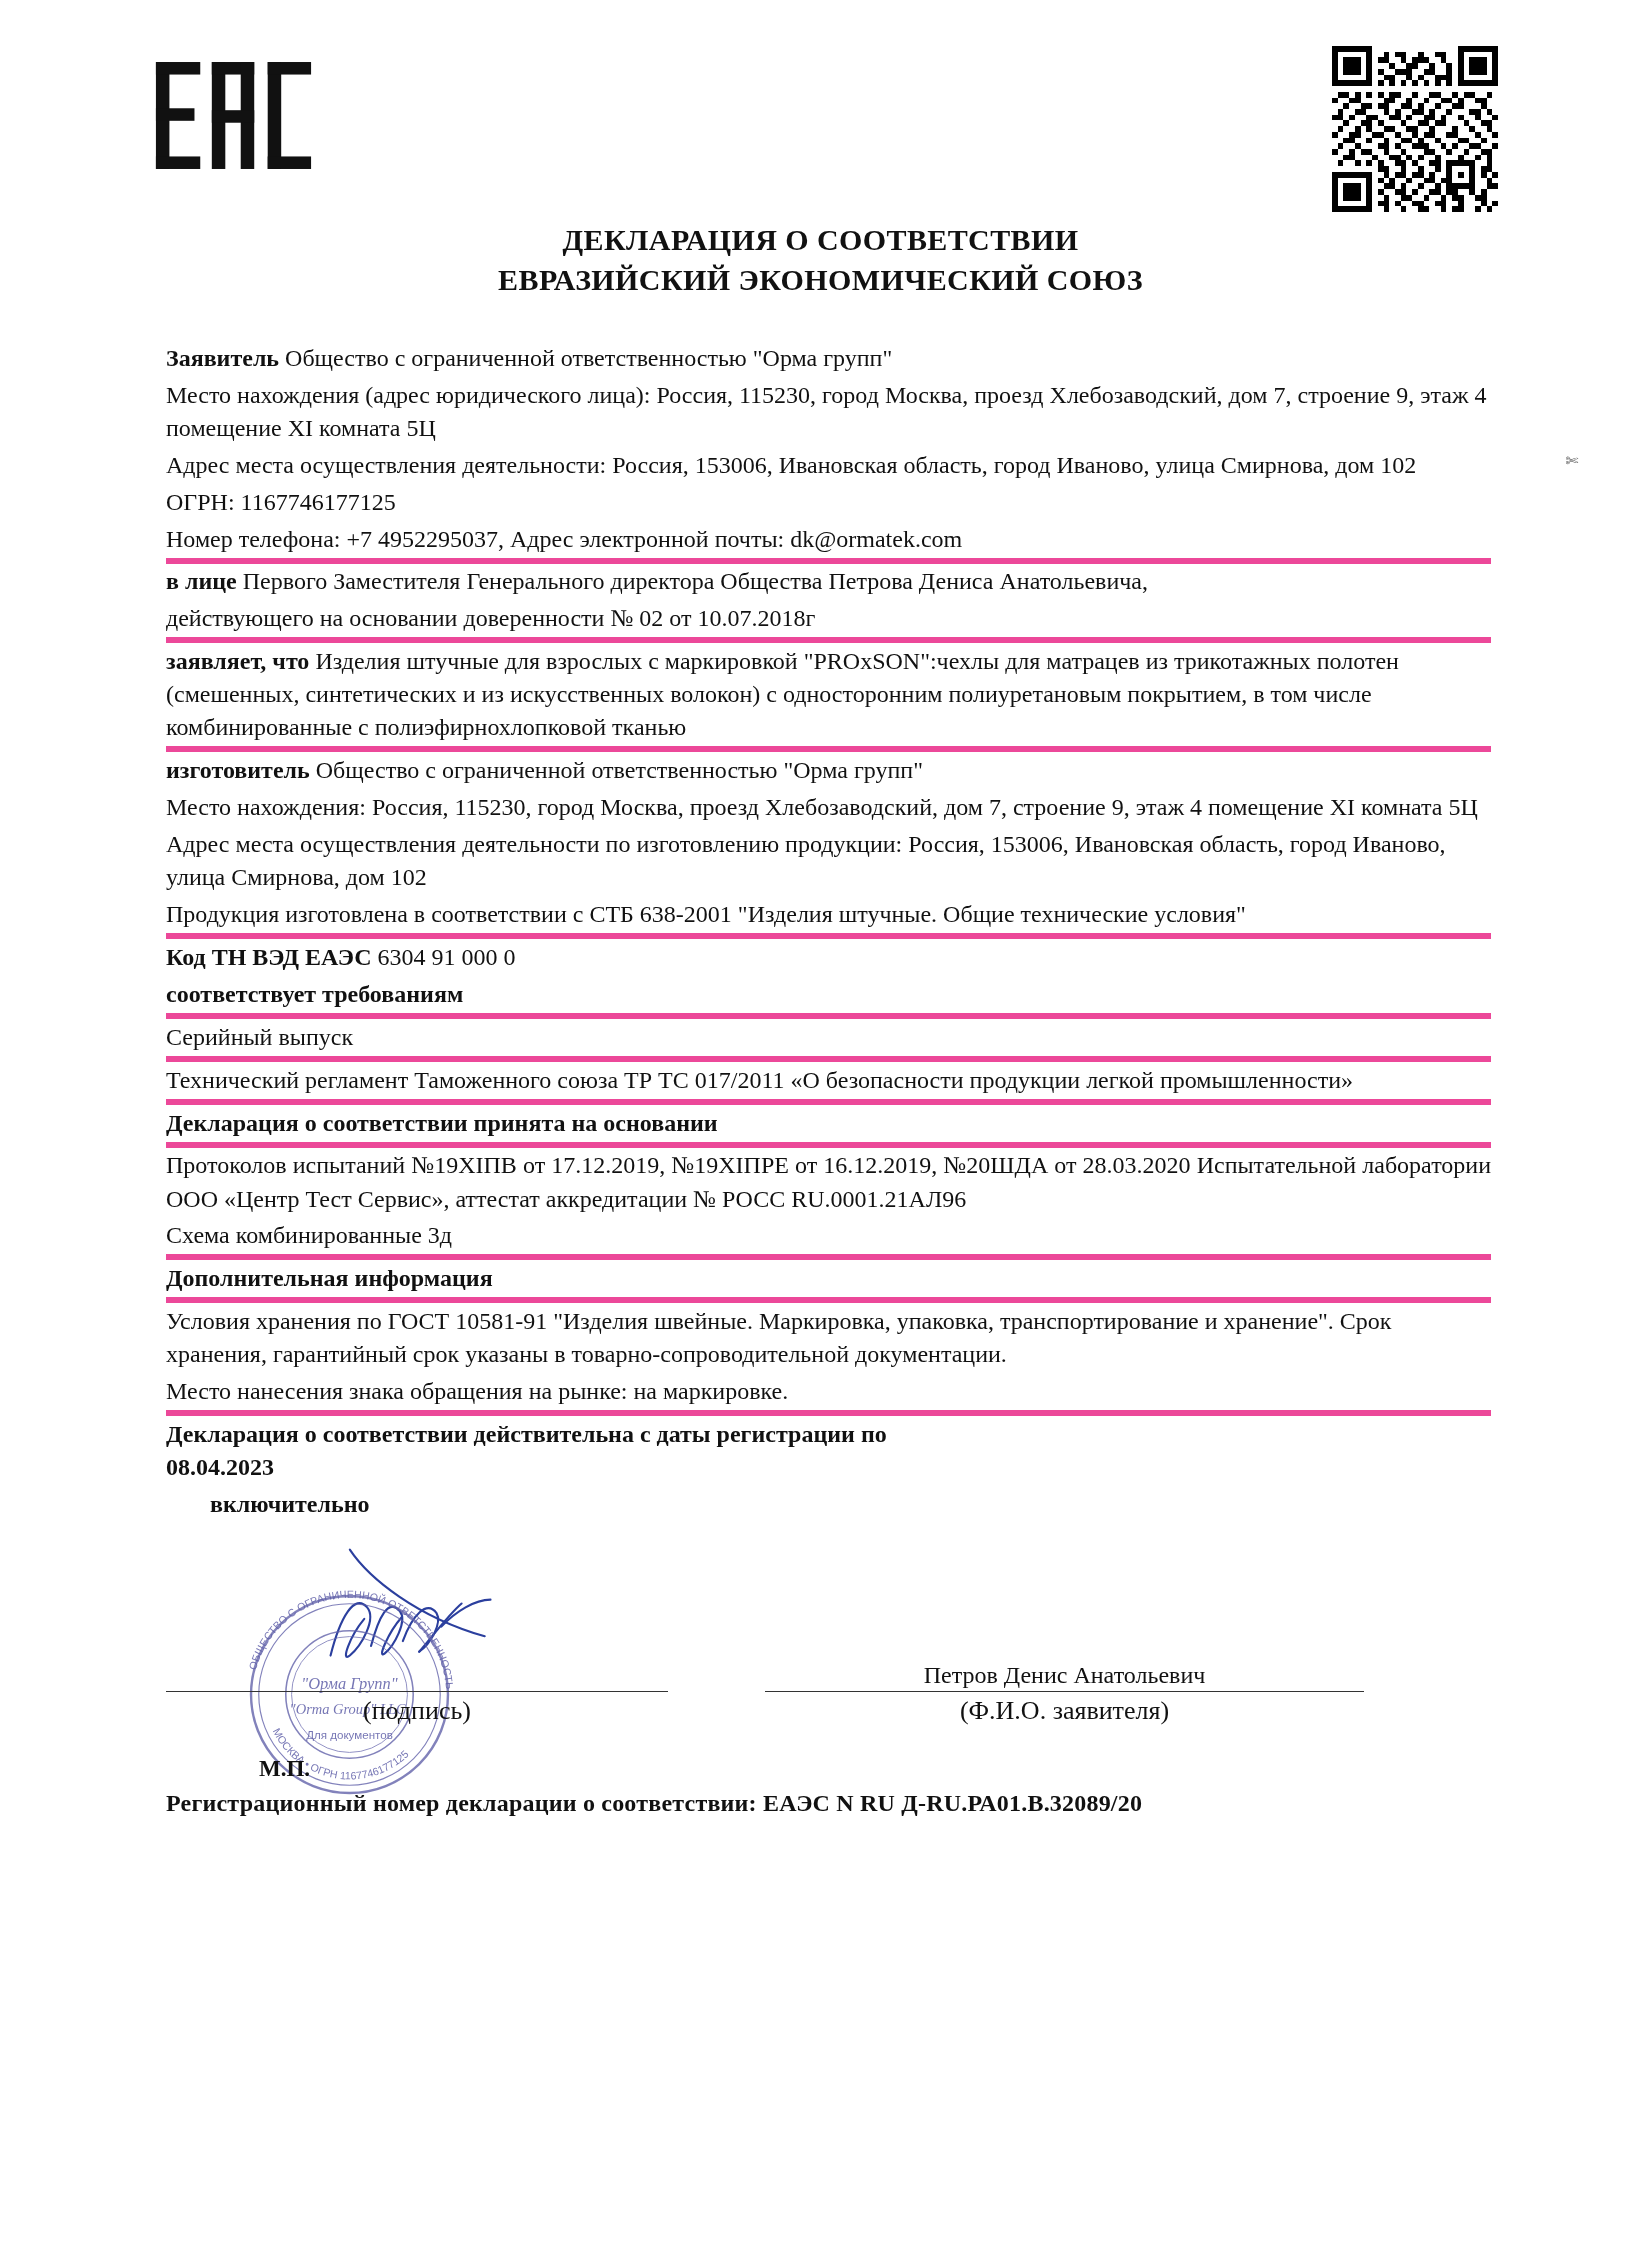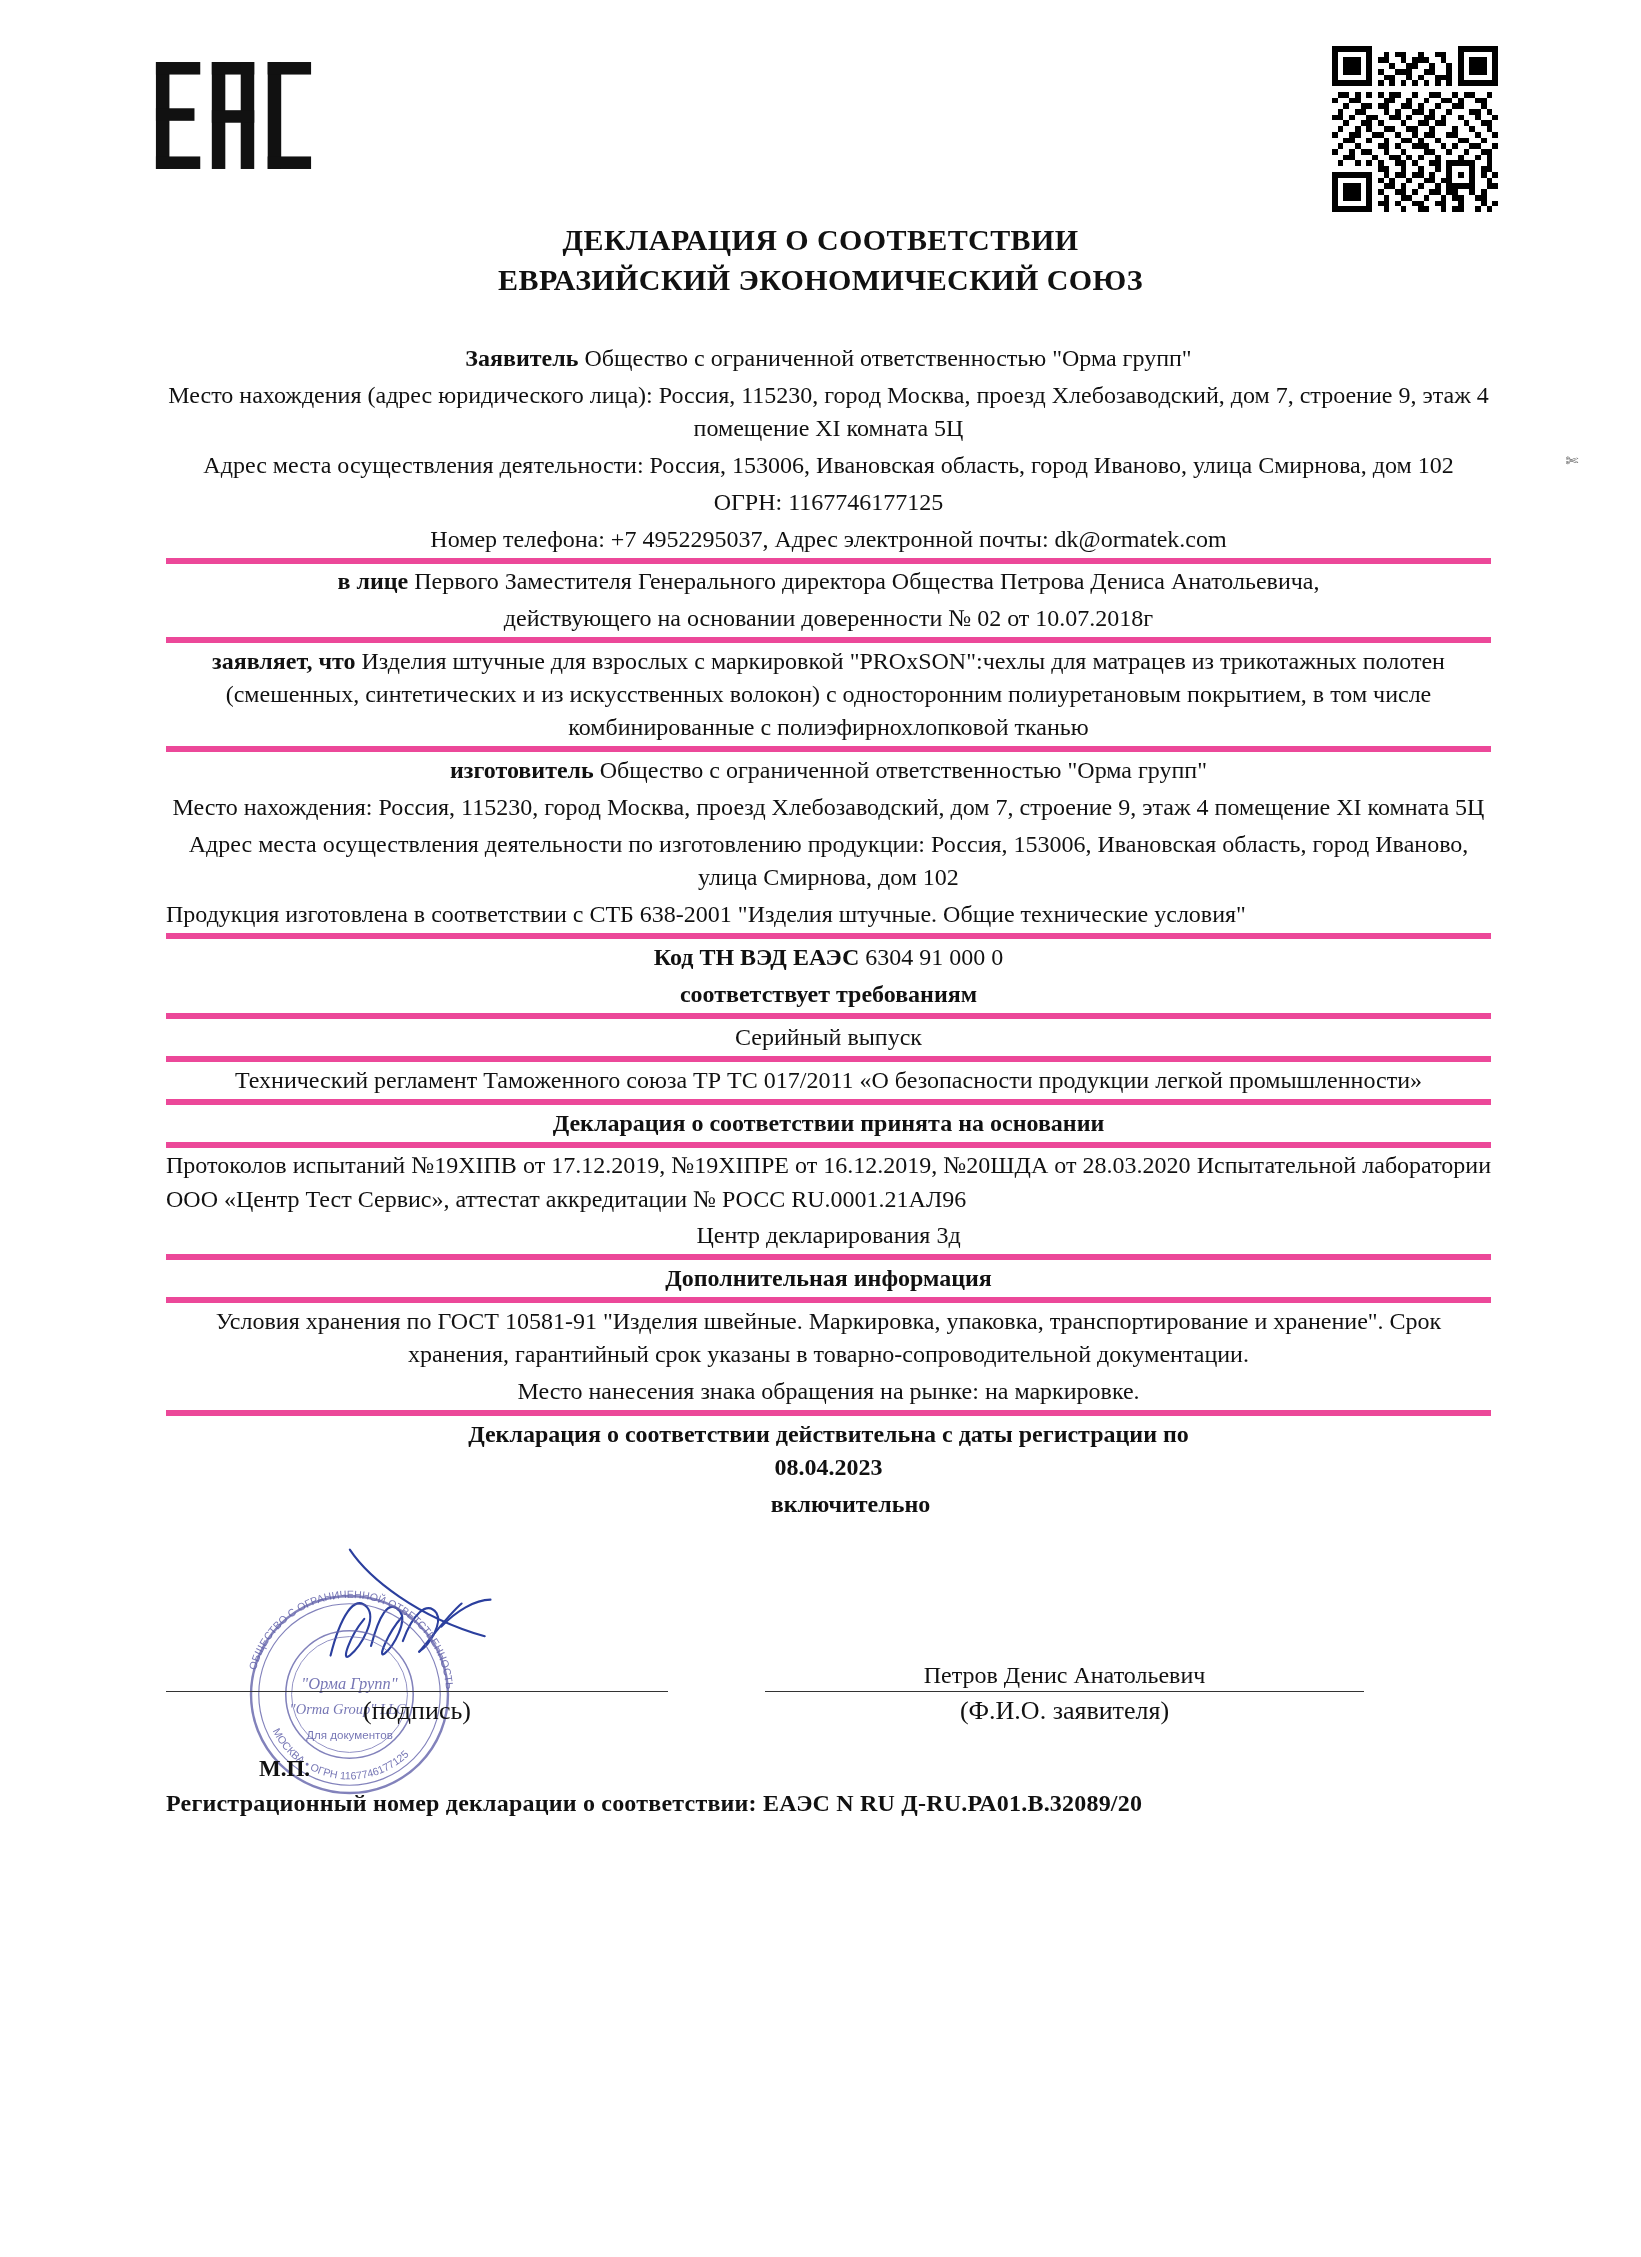--- a/index.html
+++ b/index.html
@@ -70,21 +70,21 @@
   .row {
     border-bottom: 6px solid #ec4899;
     padding: 3.9px 0 5.8px 0;
     font-size: 24px;
     line-height: 1.38;
     text-align: left;
   }
   .row.nolines { border-bottom: none; }
   .row.justify { text-align: justify; text-justify: inter-word; }
   .lbl { font-weight: bold; }
-  .tight { padding-top: 1.9px; padding-bottom: 1.9px; text-align: center; }
+  .tight { padding-top: 1.9px; padding-bottom: 1.9px; }
 
   
   .sig-area {
     position: relative;
     margin-top: 56px;
     height: 193px;
   }
   .sig-left, .sig-right {
     position: absolute;
     bottom: 46px;
@@ -452,21 +452,21 @@
       <span class="lbl">соответствует требованиям</span>
     </div>
 
     <div class="row tight">Серийный выпуск</div>
     <div class="row tight">Технический регламент Таможенного союза ТР ТС 017/2011 «О безопасности продукции легкой промышленности»</div>
 
     <div class="row tight">
       <span class="lbl">Декларация о соответствии принята на основании</span>
     </div>
     <div class="row nolines justify tight">Протоколов испытаний №19ХIПВ от 17.12.2019, №19ХIПРЕ от 16.12.2019, №20ШДА от 28.03.2020 Испытательной лаборатории ООО «Центр Тест Сервис», аттестат аккредитации № РОСС RU.0001.21АЛ96</div>
-    <div class="row tight">Центр декларирования 3д</div>
+    <div class="row tight">Схема комбинированные 3д</div>
 
     <div class="row tight">
       <span class="lbl">Дополнительная информация</span>
     </div>
     <div class="row nolines tight">Условия хранения по ГОСТ 10581-91 "Изделия швейные. Маркировка, упаковка, транспортирование и хранение". Срок хранения, гарантийный срок указаны в товарно-сопроводительной документации.</div>
     <div class="row tight">Место нанесения знака обращения на рынке: на маркировке.</div>
 
     <div class="row nolines tight" style="display:flex; justify-content:space-between; font-weight:bold;flex-direction:column;">
       <span>Декларация о соответствии действительна с даты регистрации по</span>
       <span>08.04.2023</span>

